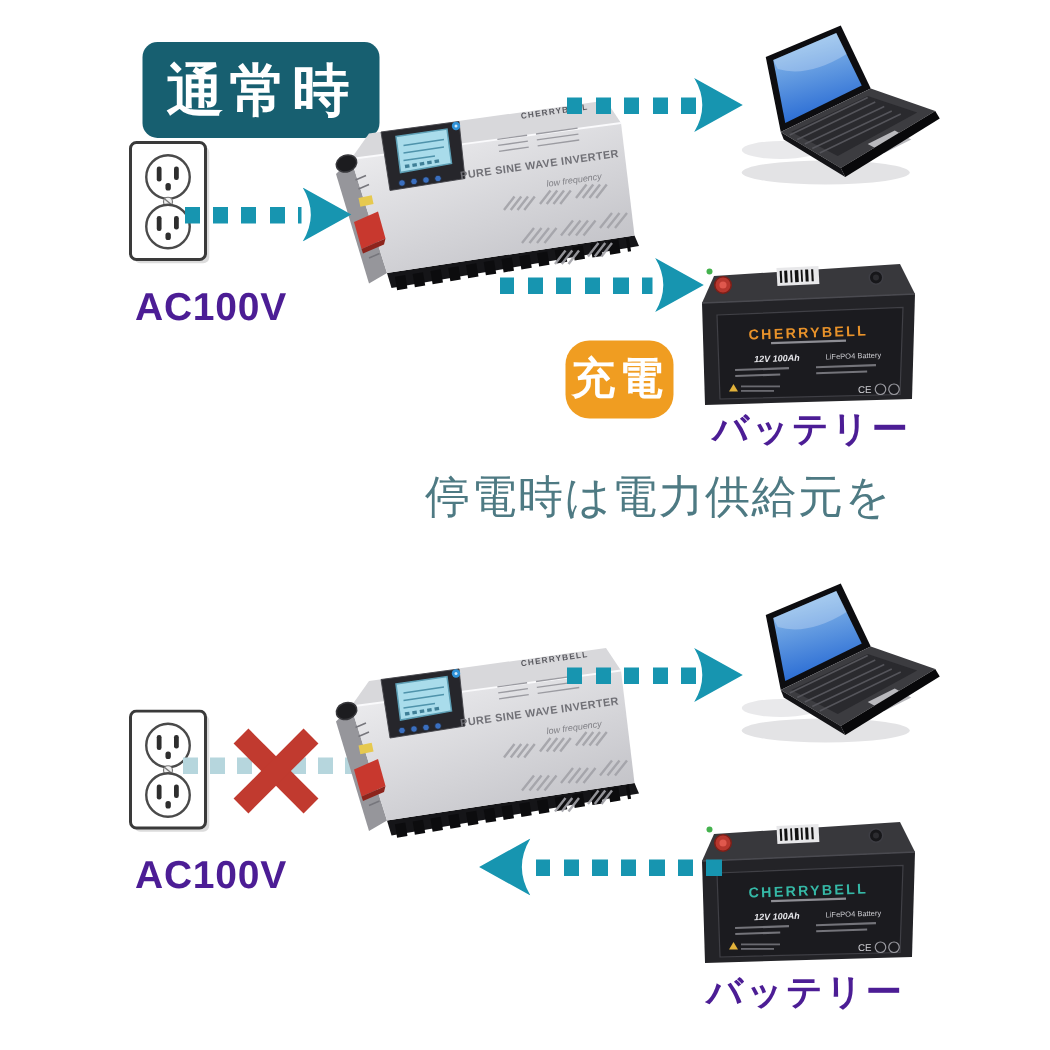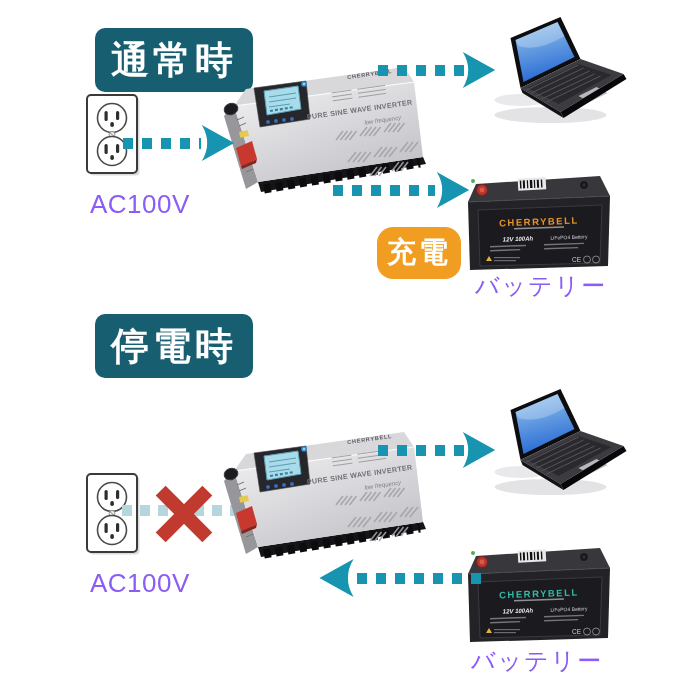--- a/index.html
+++ b/index.html
@@ -11,21 +11,21 @@
   .teal-badge{background:#175f70;color:#fff;border-radius:10px;
     display:flex;align-items:center;justify-content:center;
     font-size:38px;font-weight:bold;letter-spacing:4px;}
 
   
   .orange-badge{background:#f09d21;color:#fff;border-radius:16px;
     display:flex;align-items:center;justify-content:center;
     font-size:29px;font-weight:bold;letter-spacing:3px;}
 
   
-  .dev-label{font-weight:400;color:#8b5cf6;text-align:center;}
+  .dev-label{font-weight:700;color:#4c1d95;text-align:center;}
   .ac-label{font-size:26px;letter-spacing:.5px;text-align:left;}
   .bat-label{font-size:24px;letter-spacing:2px;}
 
   .caption{color:#4e7a83;font-size:30px;line-height:42px;letter-spacing:1px;
     font-weight:500;text-align:center;}
 
   
   .dashes{position:absolute;height:11px;
     background:repeating-linear-gradient(90deg,#1795b0 0 10px,transparent 10px 19px);}
   .dashes.faded{background:repeating-linear-gradient(90deg,#b6d6dd 0 10px,transparent 10px 18px);}
@@ -226,25 +226,25 @@
       </svg>
   </div>
 
   <div class="abs" style="left:333px;top:172px;width:140px;height:36px;">
     <div class="dashes" style="left:0;top:13px;width:102px;"></div>
     <svg class="arrow-head" style="left:102px;top:0;" width="36" height="36">
         <use href="#sym-head-right"></use>
       </svg>
   </div>
 
-  <div class="abs orange-badge" style="left:377px;top:227px;width:84px;height:52px;">充電</div>
-
-  <div class="abs teal-badge" style="left:95px;top:314px;width:158px;height:64px;">停電時</div>
+  <div class="abs orange-badge" style="left:377px;top:227px;width:72px;height:52px;">充電</div>
+
 
   <div class="abs caption" style="left:268px;top:311px;width:342px;">
+    <div>停電時は電力供給元を</div>
   </div>
 
   <svg class="abs" style="left:86px;top:473px;" width="54" height="82">
       <use href="#sym-outlet"></use>
     </svg>
   <div class="abs dev-label ac-label" style="left:90px;top:568px;width:130px;">AC100V</div>
 
   <svg class="abs" style="left:488px;top:384px;" width="145" height="118">
       <use href="#sym-laptop"></use>
     </svg>

